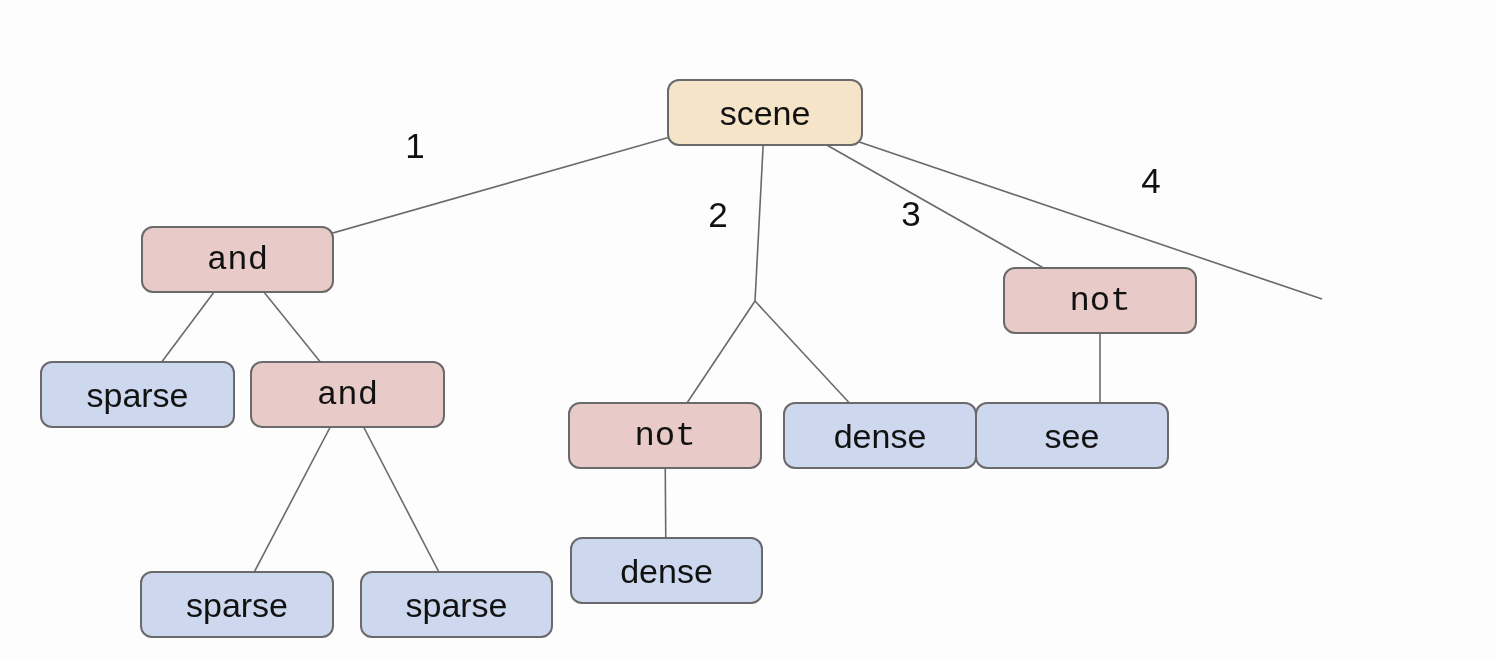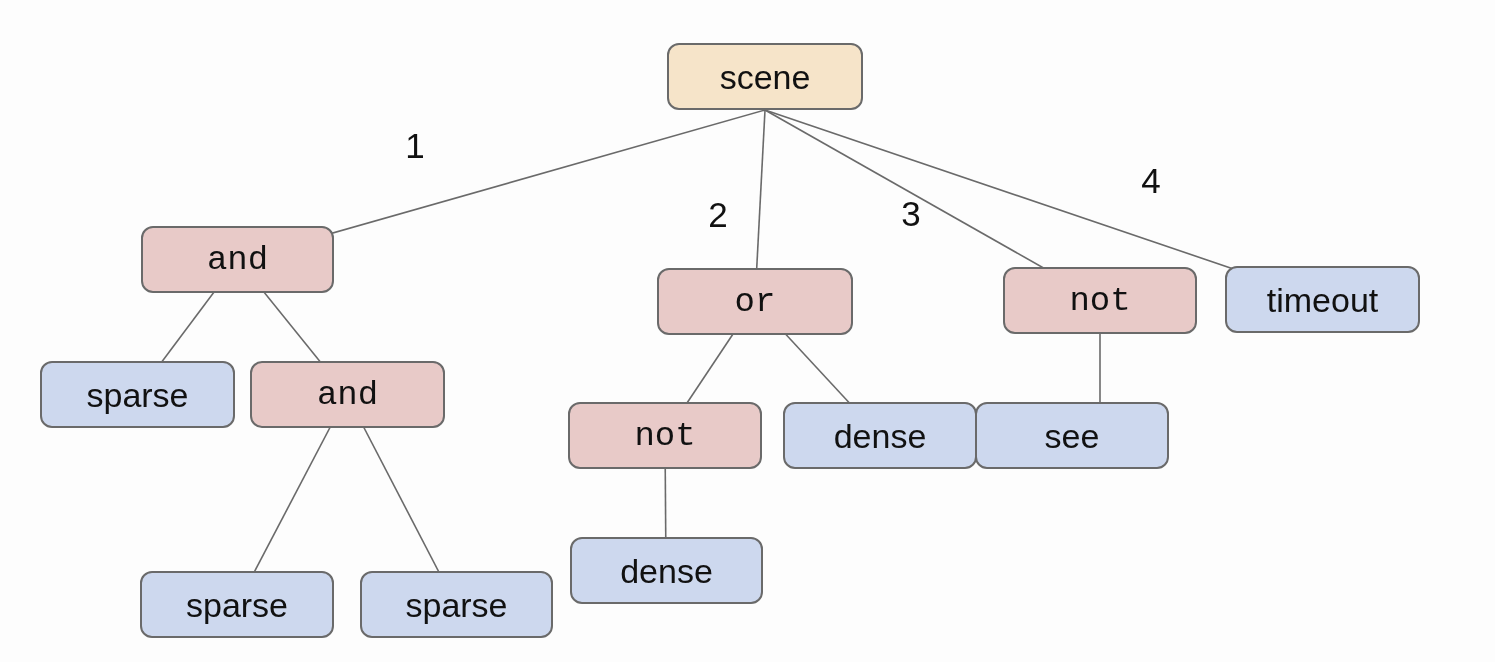--- a/index.html
+++ b/index.html
@@ -39,21 +39,21 @@
     border: 2px solid var(--border);
     border-radius: 12px;
     display: flex;
     align-items: center;
     justify-content: center;
     font-size: 34px;
     color: var(--text);
     white-space: nowrap;
     line-height: 1;
   }
-  .node.root { background: var(--root-fill); }
+  .node.root { background: var(--root-fill); margin-top: 36px; }
   .node.operator { background: var(--operator-fill); font-family: Liberation Mono, monospace; }
   .node.leaf { background: var(--leaf-fill); }
   .edge-label {
     position: absolute;
     width: 44px;
     text-align: center;
     font-size: 35px;
     color: var(--text);
     line-height: 1.1;
   }
@@ -73,23 +73,21 @@
     <line x1="347" y1="395" x2="237" y2="605"></line>
     <line x1="347" y1="395" x2="456" y2="605"></line>
     <line x1="755" y1="301" x2="665" y2="436"></line>
     <line x1="755" y1="301" x2="880" y2="436"></line>
     <line x1="665" y1="436" x2="666" y2="571"></line>
     <line x1="1100" y1="300" x2="1100" y2="436"></line>
   </svg>
 
   <div class="node root" style="left:667px;  top:43px;  width:196px; height:67px;">scene</div>
   <div class="node operator" style="left:141px;  top:226px; width:193px; height:67px;">and</div>
-  <div class="node operator" style="left:657px;  top:268px; width:196px; height:67px;">or</div>
   <div class="node operator" style="left:1003px; top:267px; width:194px; height:67px;">not</div>
-  <div class="node leaf" style="left:1225px; top:266px; width:195px; height:67px;">timeout</div>
   <div class="node leaf" style="left:40px;   top:361px; width:195px; height:67px;">sparse</div>
   <div class="node operator" style="left:250px;  top:361px; width:195px; height:67px;">and</div>
   <div class="node operator" style="left:568px;  top:402px; width:194px; height:67px;">not</div>
   <div class="node leaf" style="left:783px;  top:402px; width:194px; height:67px;">dense</div>
   <div class="node leaf" style="left:975px; top:402px; width:194px; height:67px;">see</div>
   <div class="node leaf" style="left:570px;  top:537px; width:193px; height:67px;">dense</div>
   <div class="node leaf" style="left:140px;  top:571px; width:194px; height:67px;">sparse</div>
   <div class="node leaf" style="left:360px;  top:571px; width:193px; height:67px;">sparse</div>
 
   <div class="edge-label" style="left:393px;  top:127px;">1</div>

